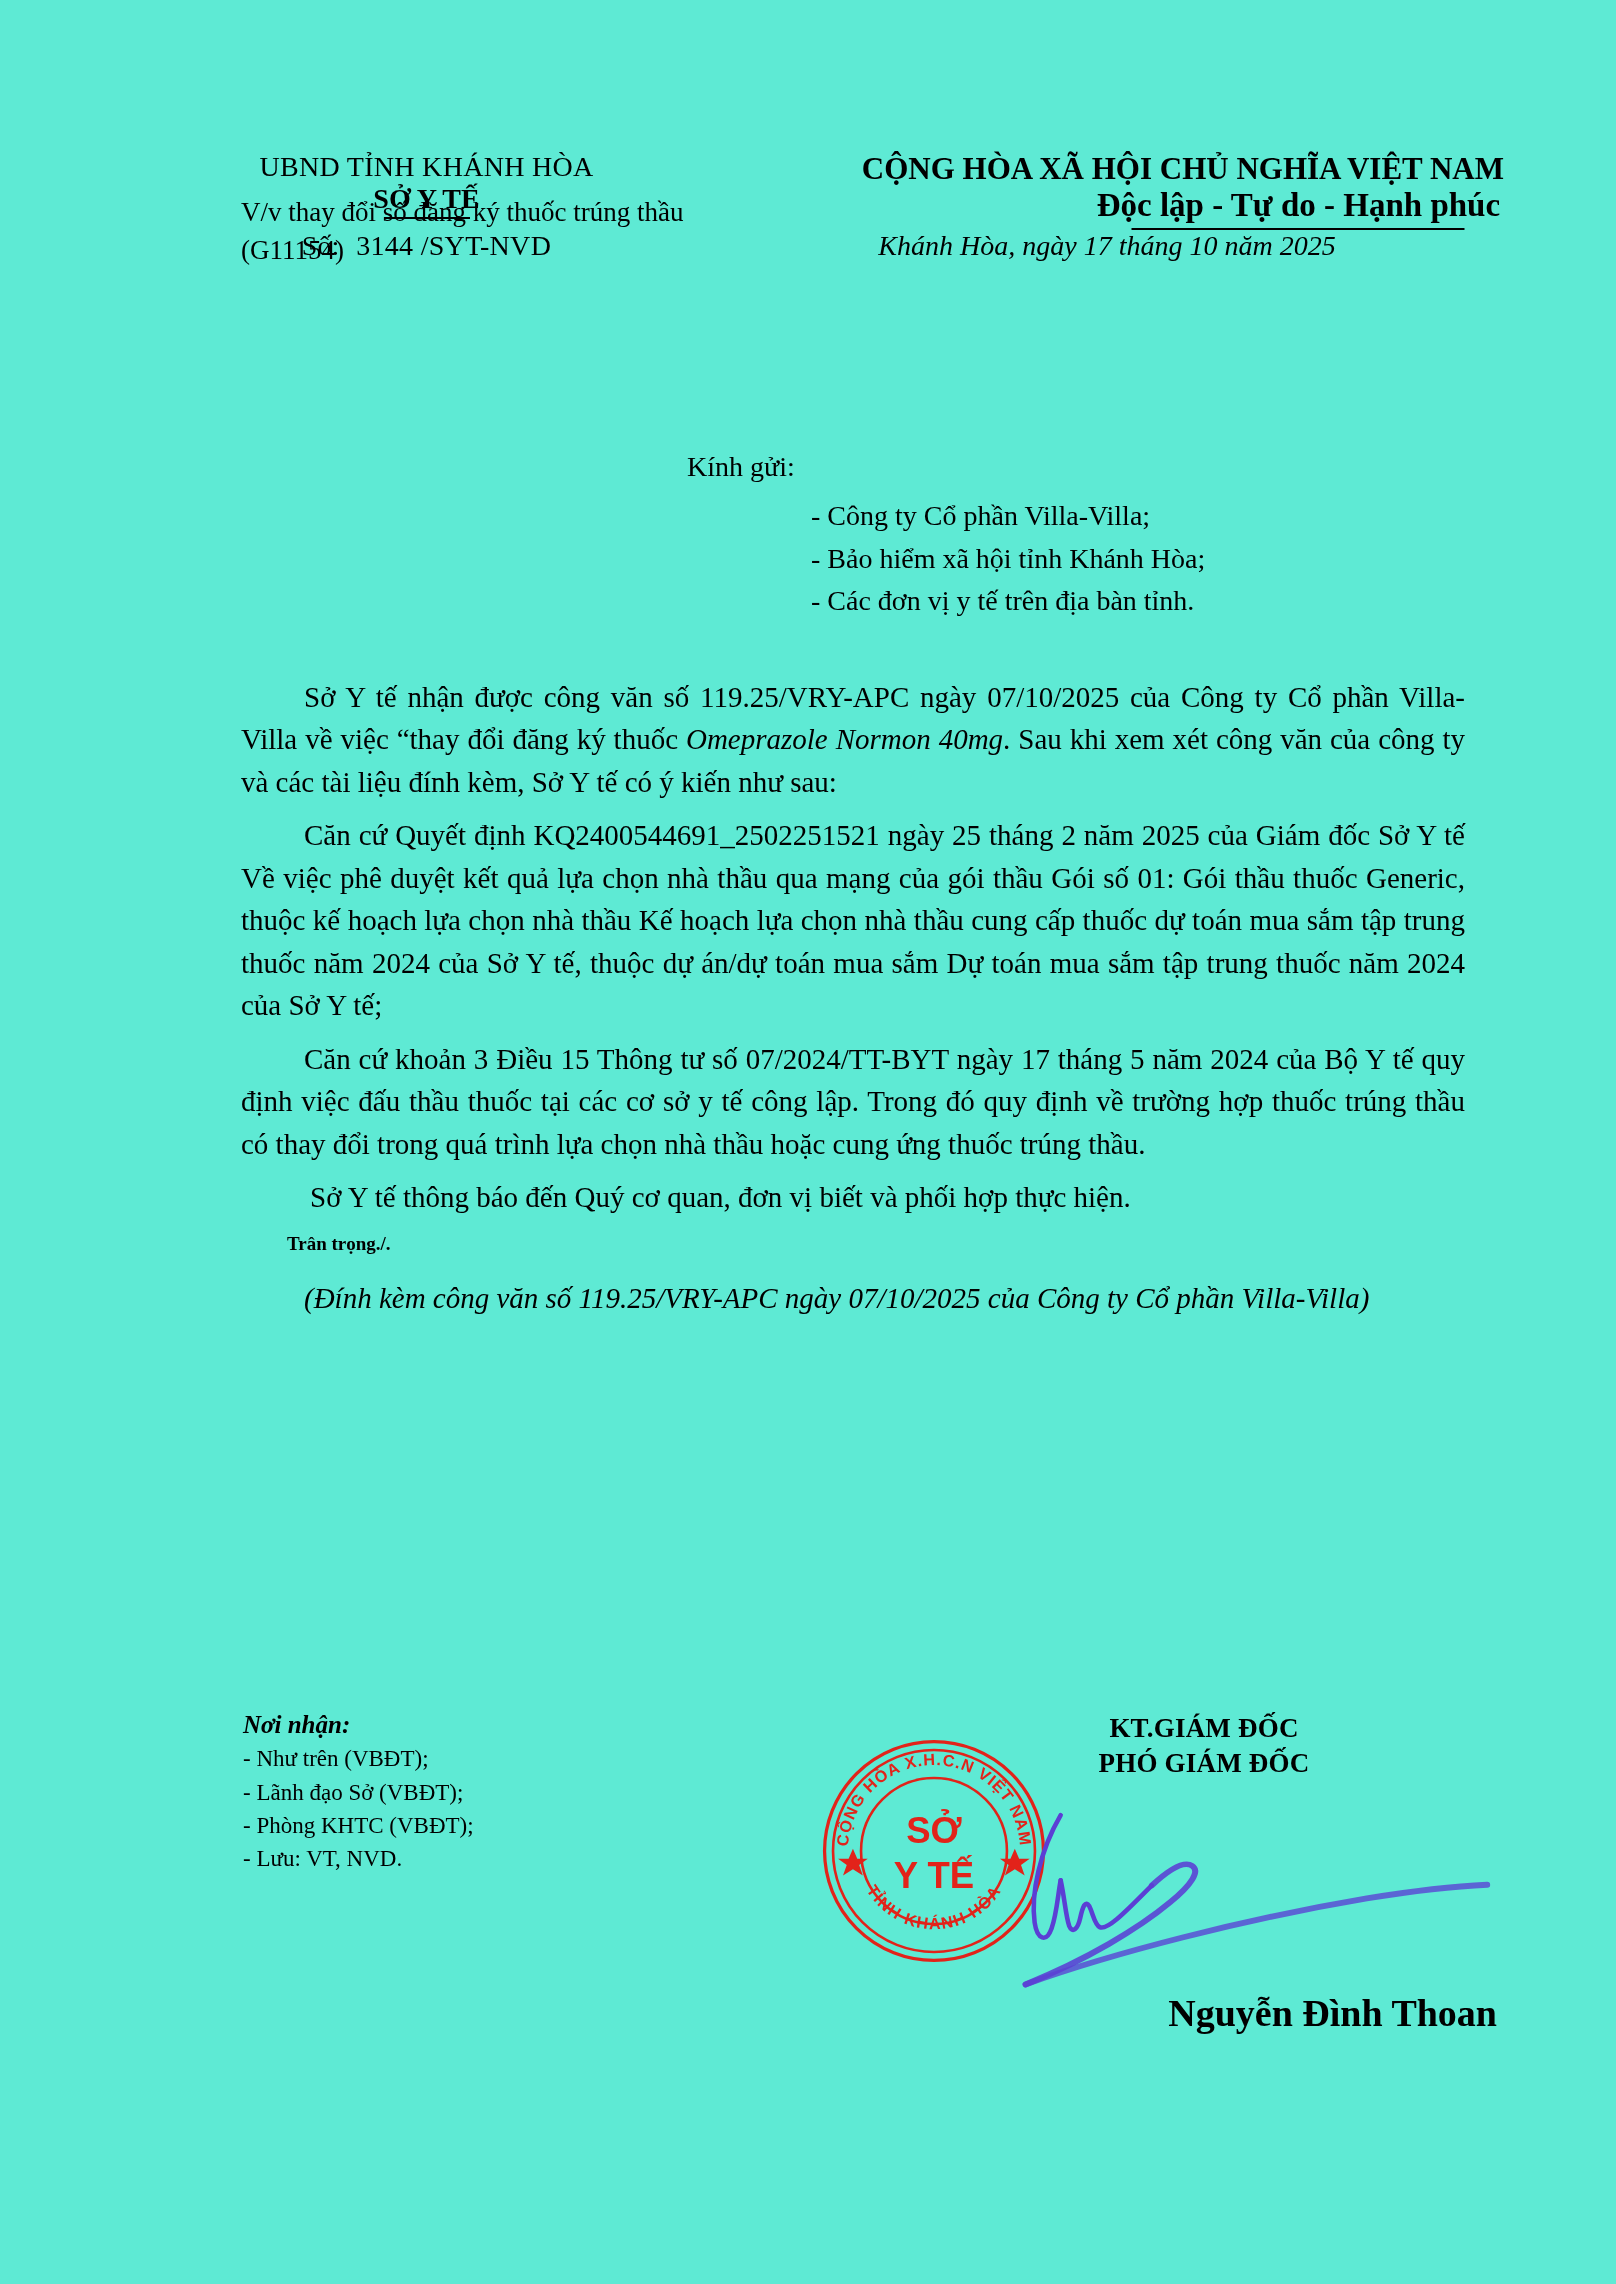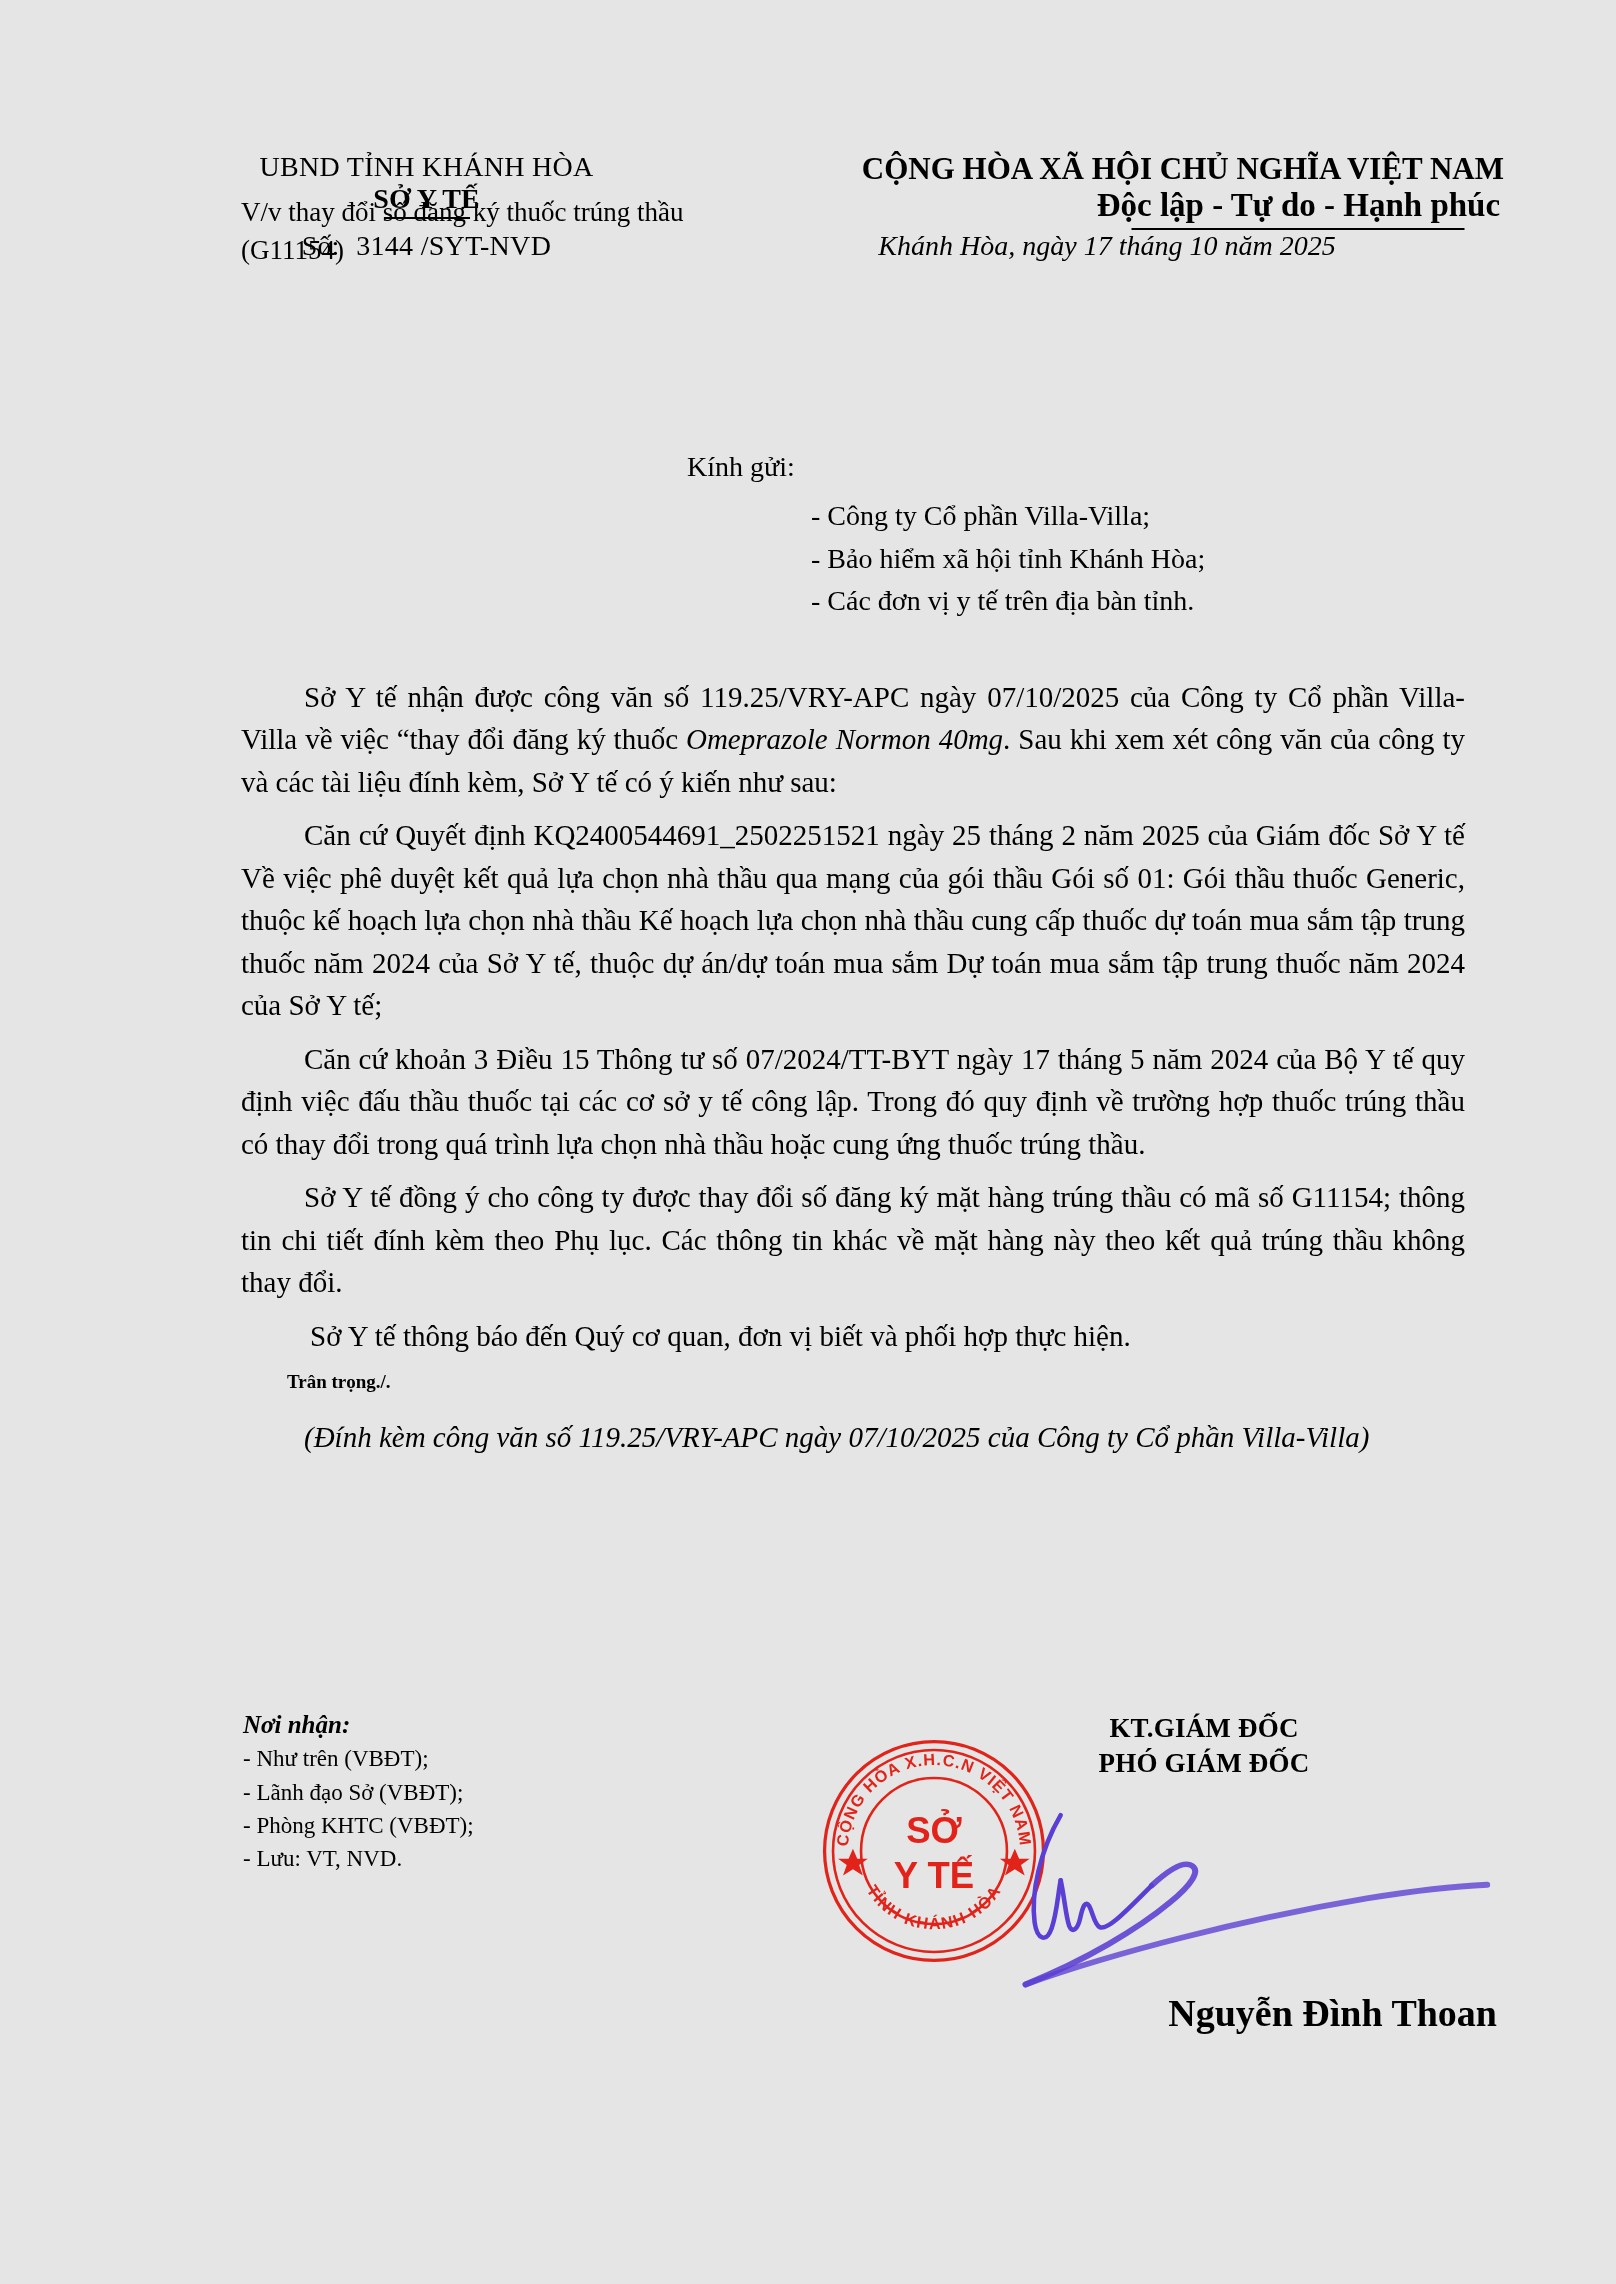--- a/index.html
+++ b/index.html
@@ -8,21 +8,21 @@
     background: #ffffff;
   }
   body {
     font-family: "Liberation Serif", "DejaVu Serif", serif;
     color: #000000;
   }
   #page {
     position: relative;
     width: 1616px;
     height: 2284px;
-    background: #e5e5e5;
+    background: #5eead4;
     overflow: hidden;
   }
 
   
   .header {
     position: absolute;
     top: 151px;
     left: 0;
     width: 1616px;
     height: 163px;
@@ -295,21 +295,20 @@
   </div>
 
   <div class="body-block">
 
     <p class="para"><span>Sở Y tế nhận được công văn số 119.25/VRY-APC ngày 07/10/2025 của Công ty Cổ phần Villa-Villa về việc “thay đổi đăng ký thuốc </span><i>Omeprazole Normon 40mg</i><span>. Sau khi xem xét công văn của công ty và các tài liệu đính kèm, Sở Y tế có ý kiến như sau:</span></p>
 
     <p class="para">Căn cứ Quyết định KQ2400544691_2502251521 ngày 25 tháng 2 năm 2025 của Giám đốc Sở Y tế Về việc phê duyệt kết quả lựa chọn nhà thầu qua mạng của gói thầu Gói số 01: Gói thầu thuốc Generic, thuộc kế hoạch lựa chọn nhà thầu Kế hoạch lựa chọn nhà thầu cung cấp thuốc dự toán mua sắm tập trung thuốc năm 2024 của Sở Y tế, thuộc dự án/dự toán mua sắm Dự toán mua sắm tập trung thuốc năm 2024 của Sở Y tế;</p>
 
     <p class="para">Căn cứ khoản 3 Điều 15 Thông tư số 07/2024/TT-BYT ngày 17 tháng 5 năm 2024 của Bộ Y tế quy định việc đấu thầu thuốc tại các cơ sở y tế công lập. Trong đó quy định về trường hợp thuốc trúng thầu có thay đổi trong quá trình lựa chọn nhà thầu hoặc cung ứng thuốc trúng thầu.</p>
 
-    <p class="para">Sở Y tế đồng ý cho công ty được thay đổi số đăng ký mặt hàng trúng thầu có mã số G11154; thông tin chi tiết đính kèm theo Phụ lục. Các thông tin khác về mặt hàng này theo kết quả trúng thầu không thay đổi.</p>
 
     <p class="para para-notice">Sở Y tế thông báo đến Quý cơ quan, đơn vị biết và phối hợp thực hiện.</p>
 
     <p class="para-thanks">Trân trọng./.</p>
 
     <p class="para-italic">(Đính kèm công văn số 119.25/VRY-APC ngày 07/10/2025 của Công ty Cổ phần Villa-Villa)</p>
   </div>
 
   <div class="footer">
 

